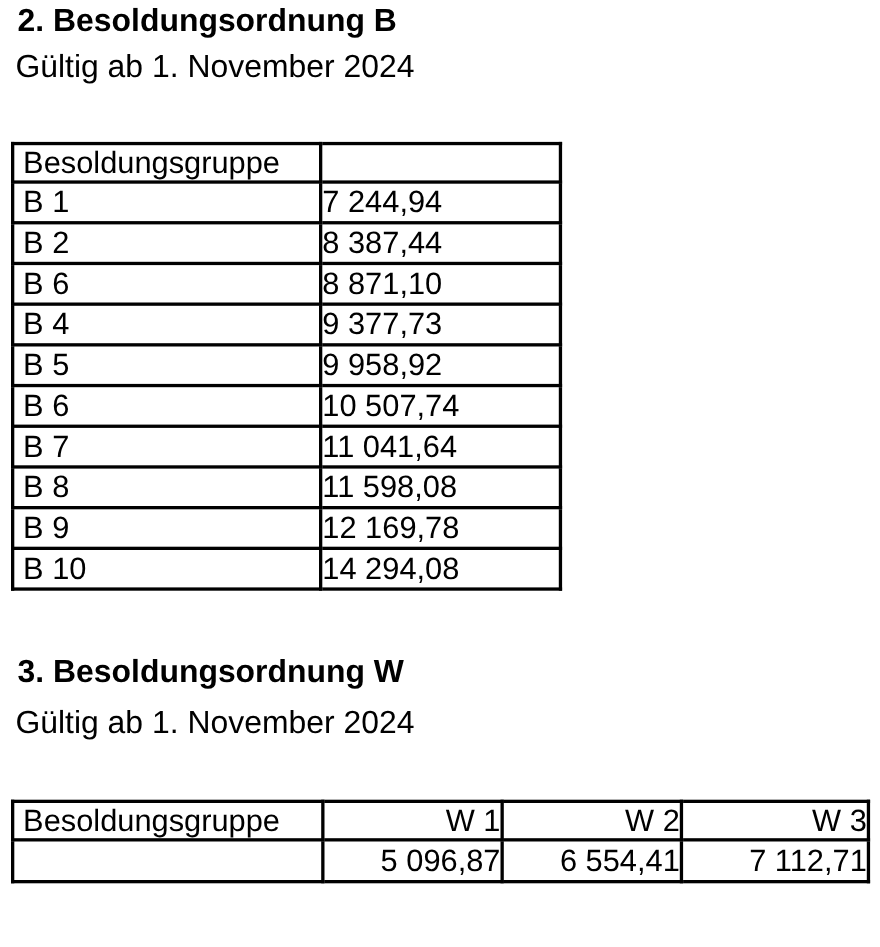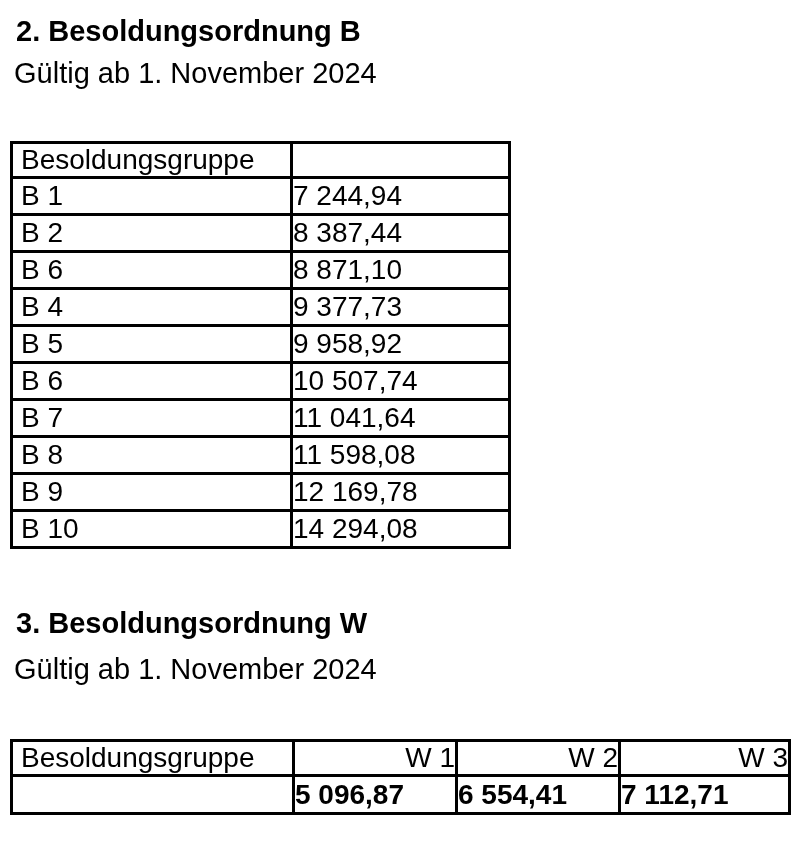--- a/index.html
+++ b/index.html
@@ -13,21 +13,21 @@
     width: 800px;
     height: 861px;
     overflow: hidden;
   }
   .heading {
     font-size: 29px;
     font-weight: bold;
     line-height: 34px;
     margin: 0 0 0 16px;
   }
-  .heading.first { padding-top: 14px; }
+  .heading.first { padding-top: 2px; }
   .subtitle {
     font-size: 29px;
     font-weight: normal;
     line-height: 34px;
     margin: 8px 0 0 14px;
   }
   table {
     border-collapse: collapse;
     table-layout: fixed;
     margin-left: 10px;
@@ -52,21 +52,21 @@
   .heading.second { margin-top: 57px; }
   .subtitle.second { margin-top: 12px; }
   
   .table-w { margin-top: 53px; width: 778px; }
   .table-w .col-group { width: 282px; }
   .table-w .col-w1 { width: 163px; }
   .table-w .col-w2 { width: 163px; }
   .table-w .col-w3 { width: 170px; }
   .table-w th { height: 31px; text-align: right; }
   .table-w th.group-h { text-align: left; padding-left: 8px; }
-  .table-w td { height: 35px; text-align: left; font-weight: bold; }
+  .table-w td { height: 35px; text-align: right; }
 </style>
 </head>
 <body>
 
 <div class="heading first">2. Besoldungsordnung B</div>
 <div class="subtitle">Gültig ab 1. November 2024</div>
 
 <table class="table-b">
   <colgroup>
       <col class="col-group">

